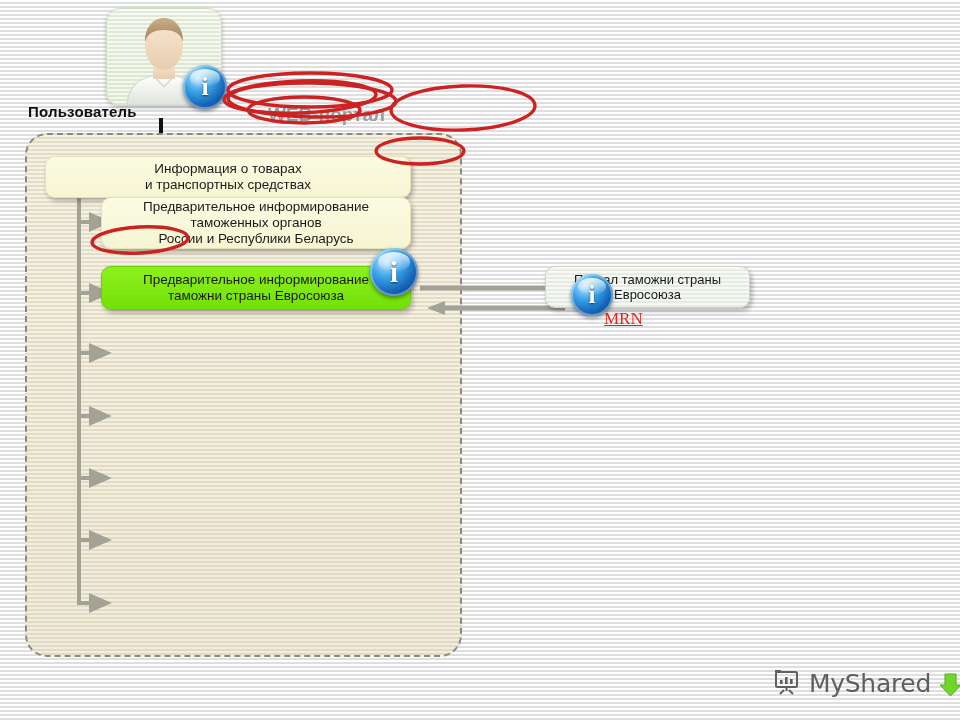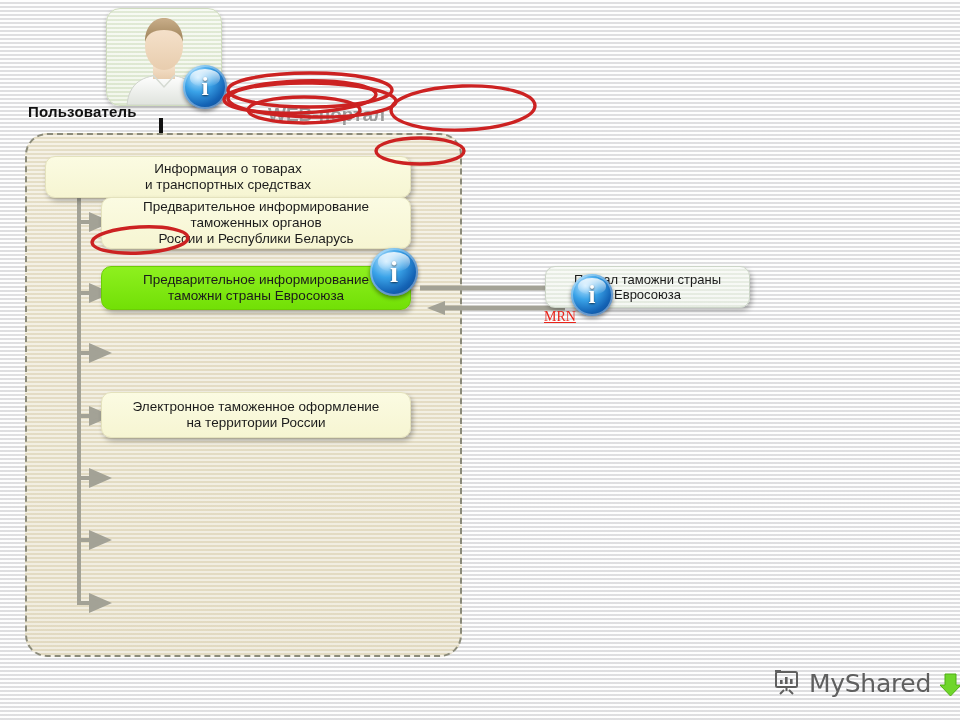--- a/index.html
+++ b/index.html
@@ -88,22 +88,22 @@
     background:
       repeating-linear-gradient(to bottom,
         rgba(255,255,255,.6) 0px, rgba(255,255,255,.6) 2px,
         rgba(228,234,224,.6) 2px, rgba(228,234,224,.6) 4px),
       linear-gradient(to bottom,#eef2ea,#e6ece2);
     border:1px solid #ccd5c8;font-size:13px;
   }
   
   #eu-arrows{position:absolute;left:415px;top:278px;width:160px;height:40px;}
   #mrn-label{
-    position:absolute;left:544px;top:309px;
-    font-size:14px;color:#e8231a;font-weight:normal;
+    position:absolute;left:604px;top:309px;
+    font-size:17px;color:#e8231a;font-weight:normal;
     font-family:"Liberation Serif",serif;
     text-decoration:underline;
   }
   
   #annotations{position:absolute;left:0;top:0;width:960px;height:720px;pointer-events:none;}
   
   #watermark{position:absolute;left:772px;top:668px;display:flex;align-items:center;gap:7px;}
   #watermark .wm-text{
     font-size:25px;color:#5f5f5f;letter-spacing:-.3px;
     font-family:"DejaVu Sans",sans-serif;
@@ -194,21 +194,20 @@
 
   <div class="node green" style="left:101px;top:266px;width:310px;height:44px;">Предварительное информирование<br>таможни  страны Евросоюза</div>
 
   <div class="info-badge" style="left:370px;top:248px;width:48px;height:48px;">
     <div class="ring"></div>
     <div class="gloss"></div>
     <div class="glyph" style="font-size:29px;">i</div>
   </div>
 
 
-  <div class="node" style="left:101px;top:392px;width:310px;height:46px;">Электронное таможенное оформление<br>на территории России</div>
 
 
 
 
   <svg id="eu-arrows" viewBox="0 0 160 40">
     <g fill="#a3a296" stroke="#a3a296" stroke-width="5">
       <g>
           <line x1="5" y1="10" x2="132" y2="10"></line>
           <polygon points="130,3 130,17 148,10" stroke="none"></polygon>
         </g>

